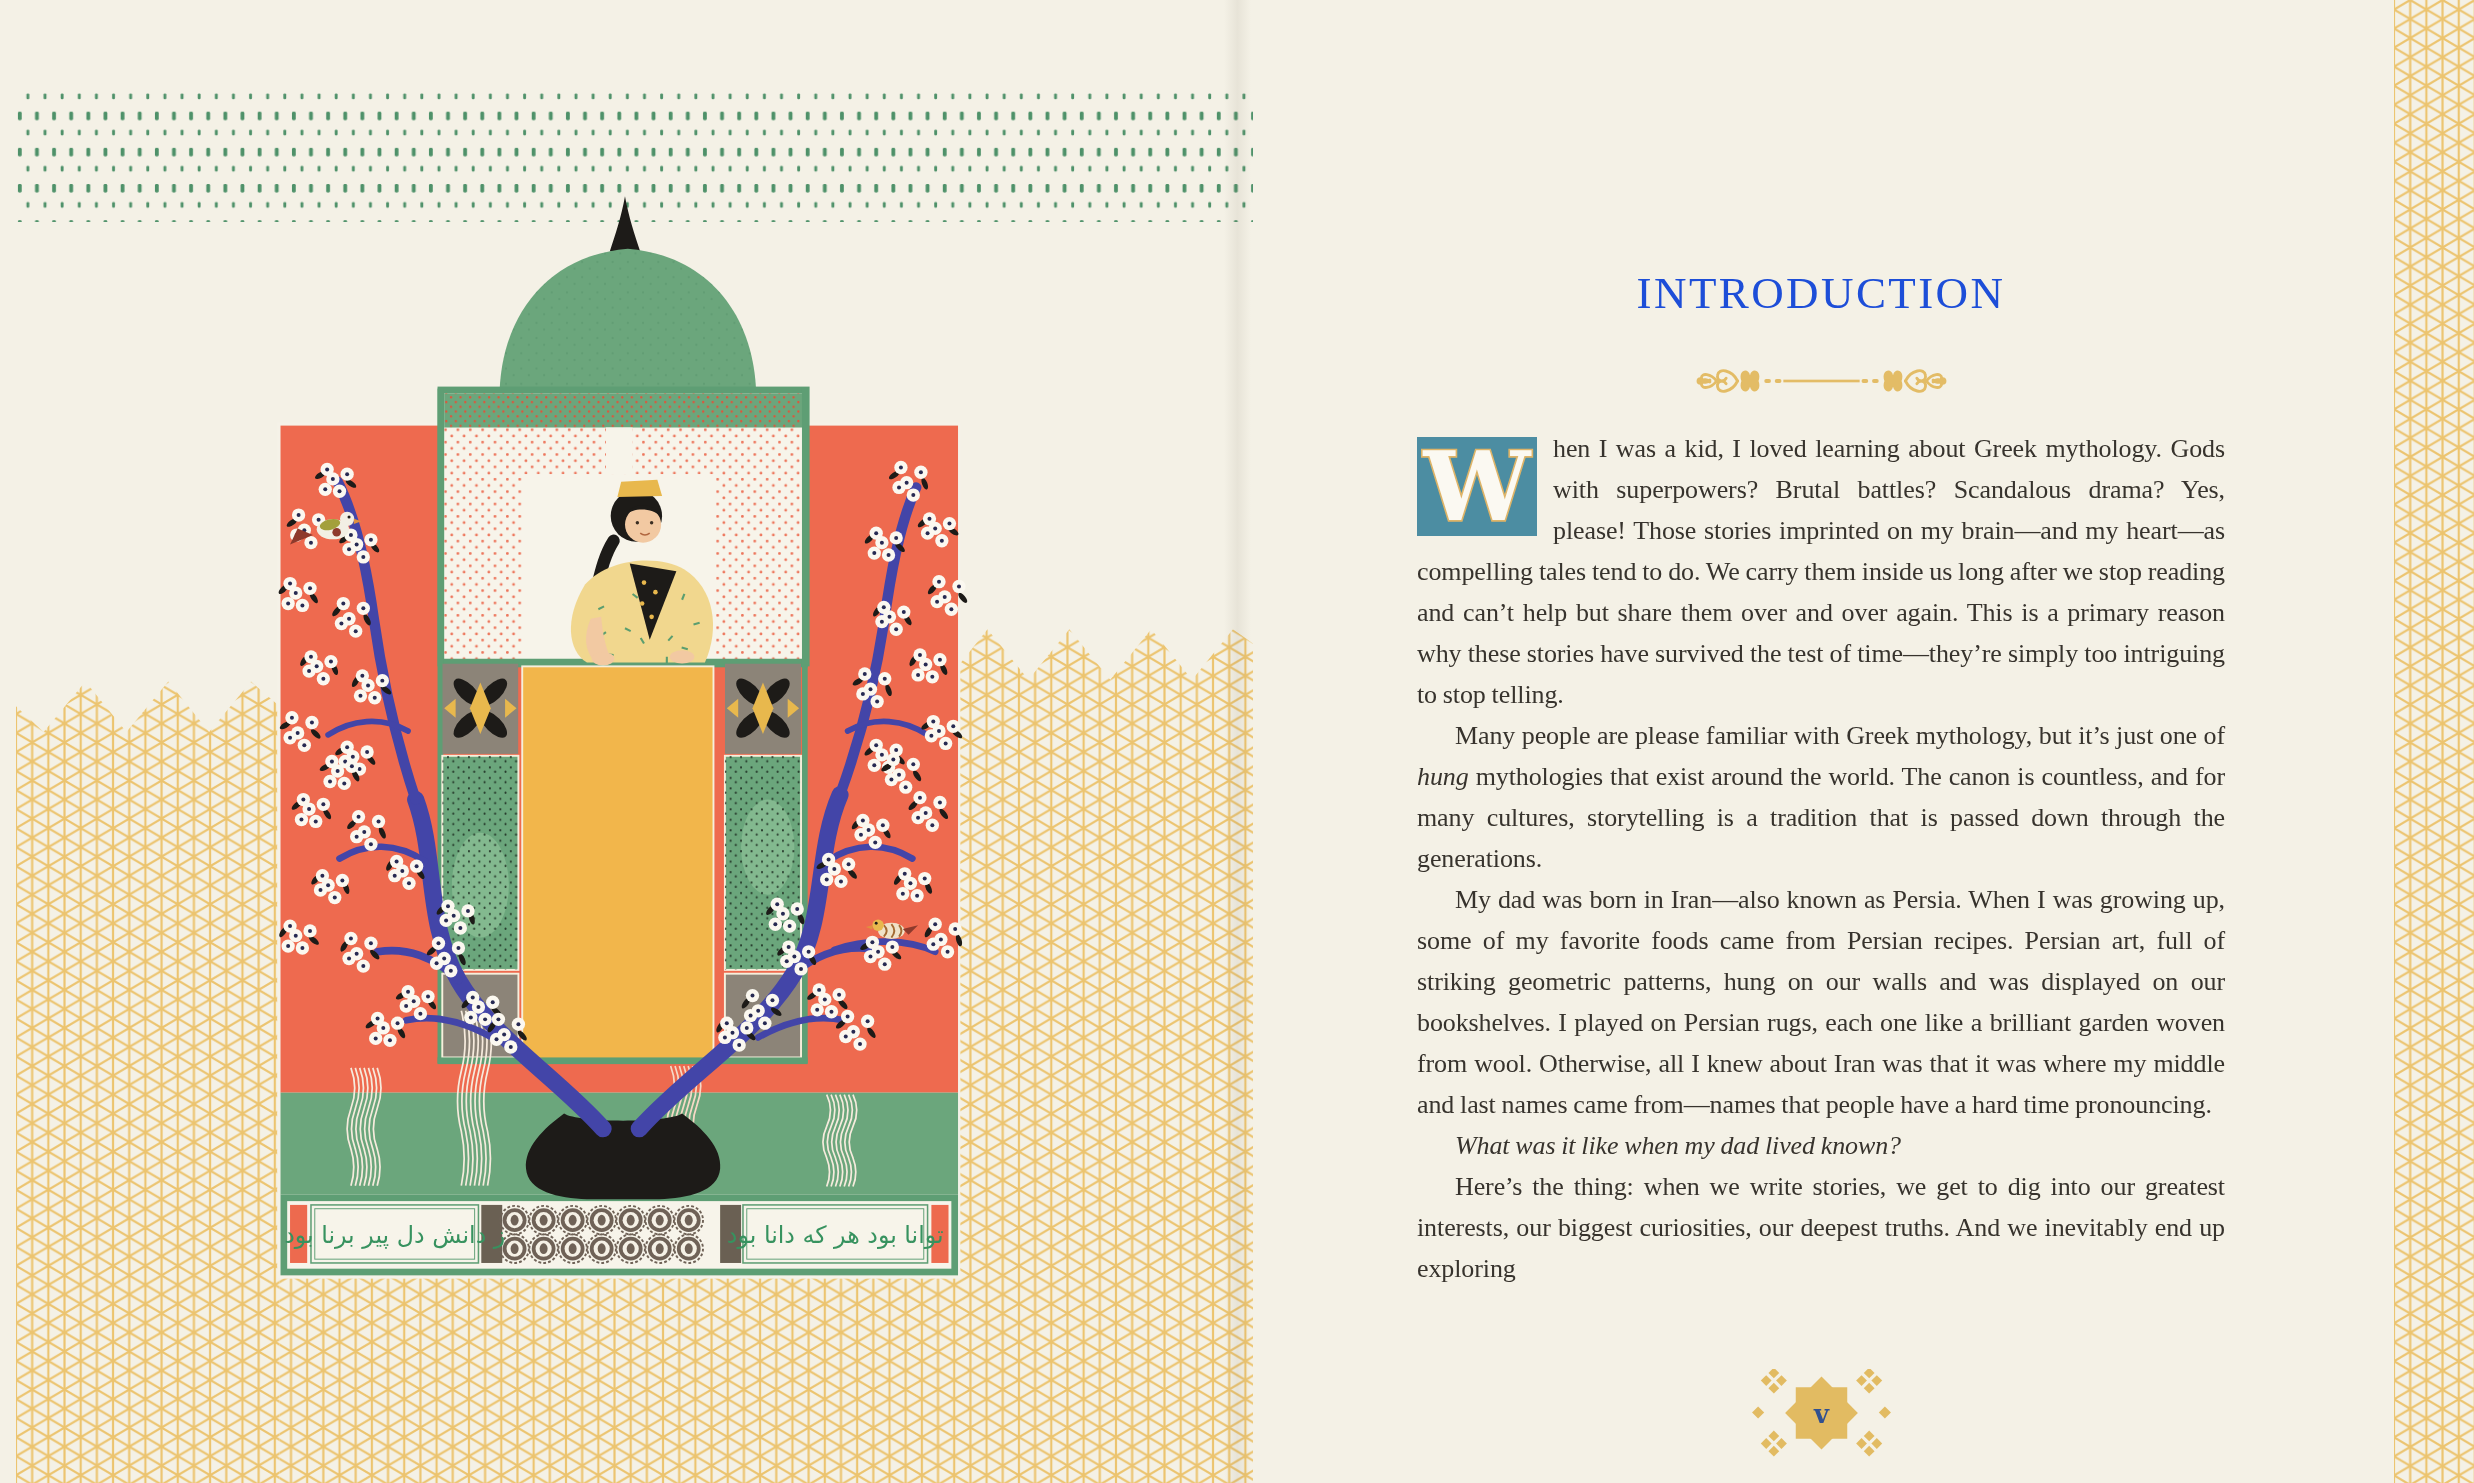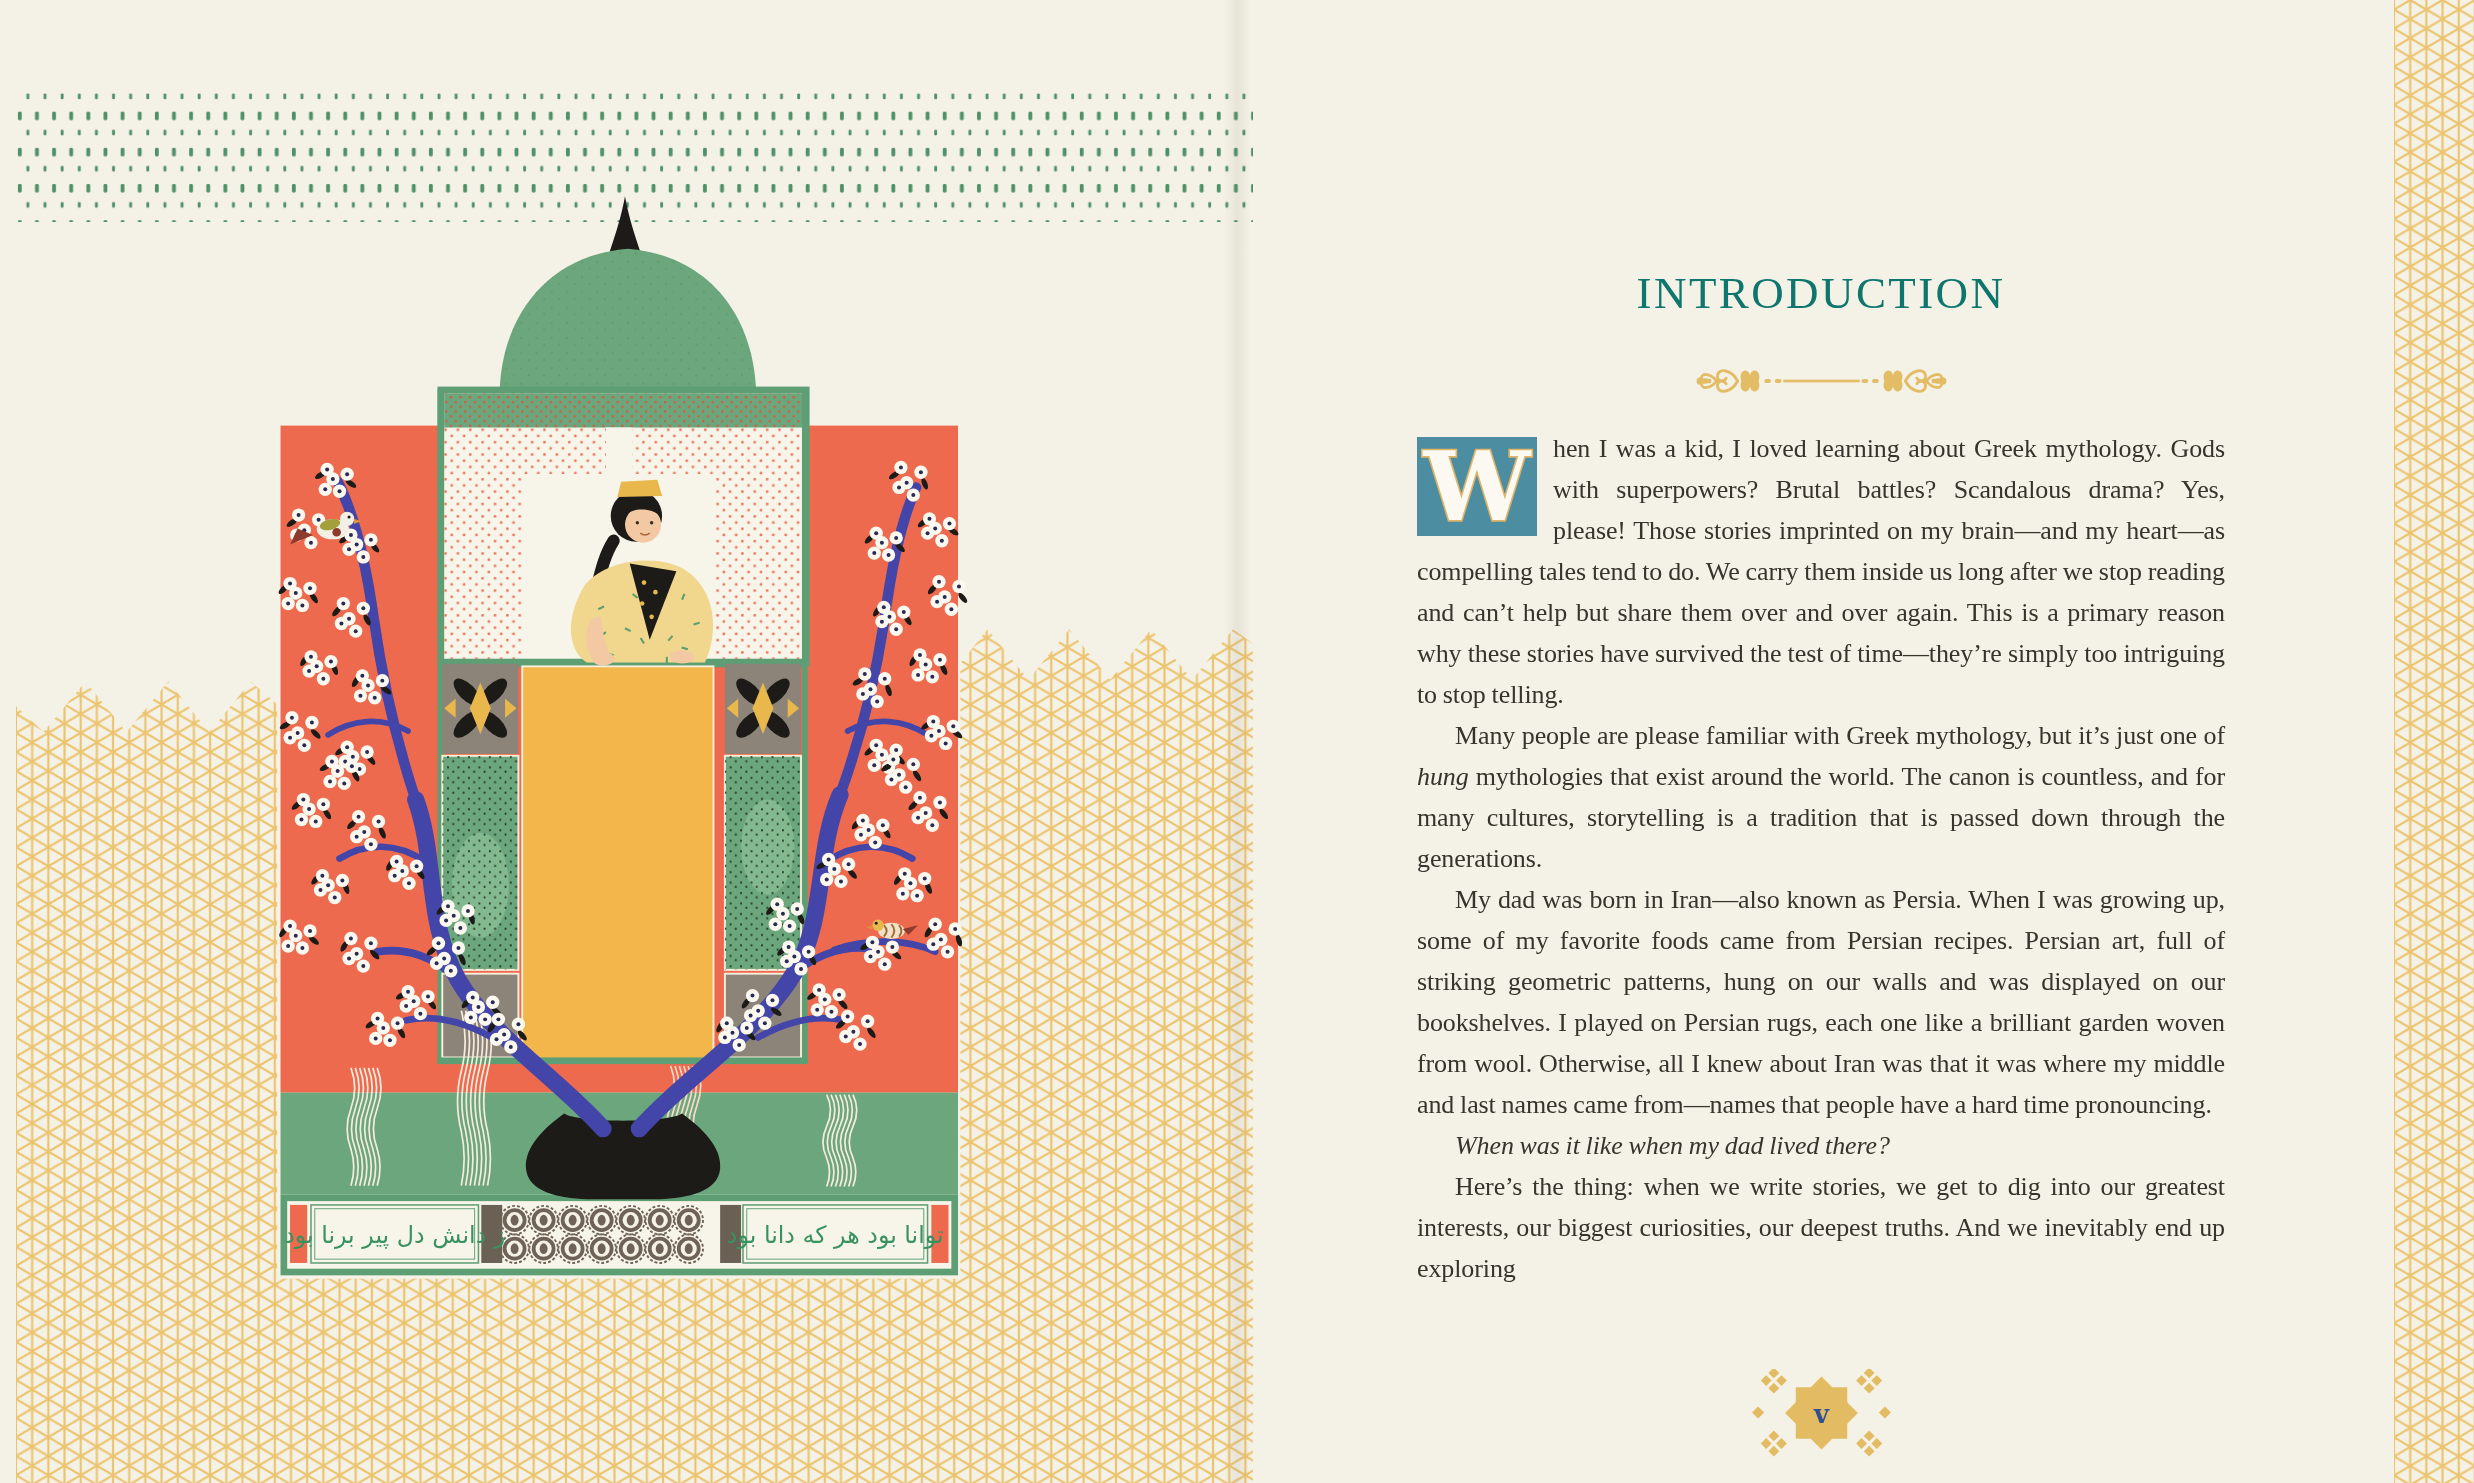--- a/index.html
+++ b/index.html
@@ -16,21 +16,21 @@
     background:linear-gradient(90deg, rgba(120,110,90,0) 0%, rgba(120,110,90,.10) 50%, rgba(120,110,90,0) 100%);
     pointer-events:none;
   }
   #illu{position:absolute;left:0;top:0;}
 
   
   .title{
     position:absolute;left:180px;top:267px;width:808px;
     text-align:center;
     font-size:45px;letter-spacing:2.4px;
-    color:#0f766e;
+    color:#1d4ed8;
     font-weight:normal;
   }
   .ornament-wrap{
     position:absolute;left:180px;top:360px;width:808px;
     display:flex;justify-content:center;
   }
   .textblock{
     position:absolute;left:180px;top:428px;width:808px;
     color:#37332D;
   }
@@ -896,21 +896,21 @@
   <div class="textblock">
     <p class="body first">
       <span class="dropcap-box">
         <svg width="120" height="99" viewBox="0 0 126 104" style="font-size:27.5px">
           <text x="63" y="87" text-anchor="middle" font-family="DejaVu Serif, serif" font-weight="bold" font-size="100" fill="#FBF9F2" stroke="#DEB468" stroke-width="3.5" paint-order="stroke">W</text>
         </svg>
       </span><span>hen I was a kid, I loved learning about Greek mythology. Gods with superpowers? Brutal battles? Scandalous drama? Yes, please! Those stories imprinted on my brain—and my heart—as compelling tales tend to do. We carry them inside us long after we stop reading and can’t help but share them over and over again. This is a primary reason why these stories have survived the test of time—they’re simply too intriguing to stop telling.</span>
     </p>
     <p class="indent"><span>Many people are please familiar with Greek mythology, but it’s just one of </span><span class="em">hung</span><span> mythologies that exist around the world. The canon is countless, and for many cultures, storytelling is a tradition that is passed down through the generations.</span></p>
     <p class="indent">My dad was born in Iran—also known as Persia. When I was growing up, some of my favorite foods came from Persian recipes. Persian art, full of striking geo­metric patterns, hung on our walls and was displayed on our bookshelves. I played on Persian rugs, each one like a brilliant garden woven from wool. Otherwise, all I knew about Iran was that it was where my middle and last names came from—names that people have a hard time pronouncing.</p>
-    <p class="q">When was it like when my dad lived there?</p>
+    <p class="q">What was it like when my dad lived known?</p>
     <p class="indent">Here’s the thing: when we write stories, we get to dig into our greatest inter­ests, our biggest curiosities, our deepest truths. And we inevitably end up exploring</p>
   </div>
 
   <div class="pagenum-wrap">
     <svg width="143" height="88" viewBox="0 0 150 92">
       <g fill="#E2BB62">
         <g id="clusterTL" transform="translate(25,12)">
           <rect x="-4" y="-12" width="8" height="8" transform="rotate(45 0 -8)"></rect>
           <rect x="-4" y="4" width="8" height="8" transform="rotate(45 0 8)"></rect>
           <rect x="-12" y="-4" width="8" height="8" transform="rotate(45 -8 0)"></rect>

